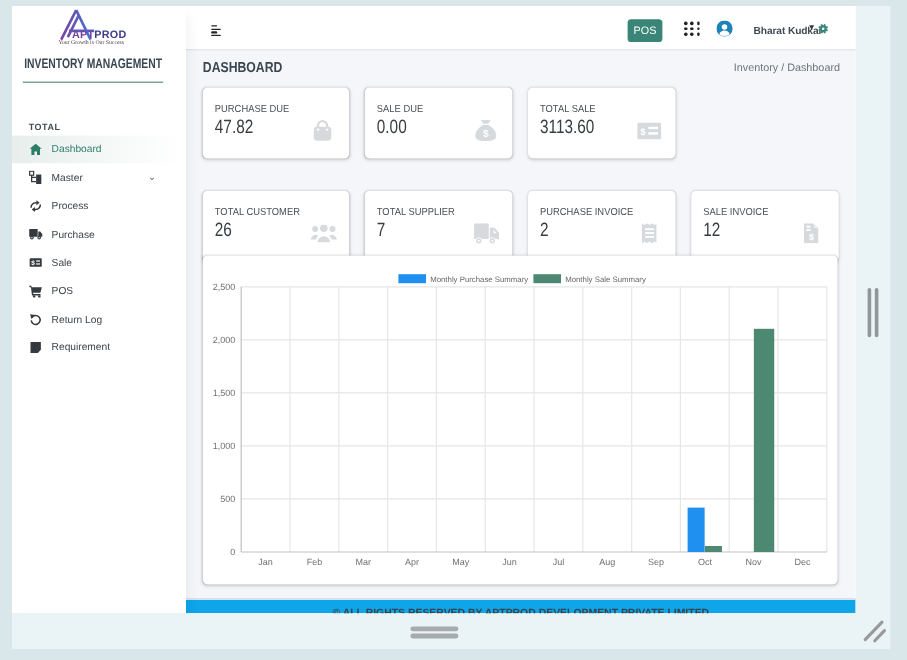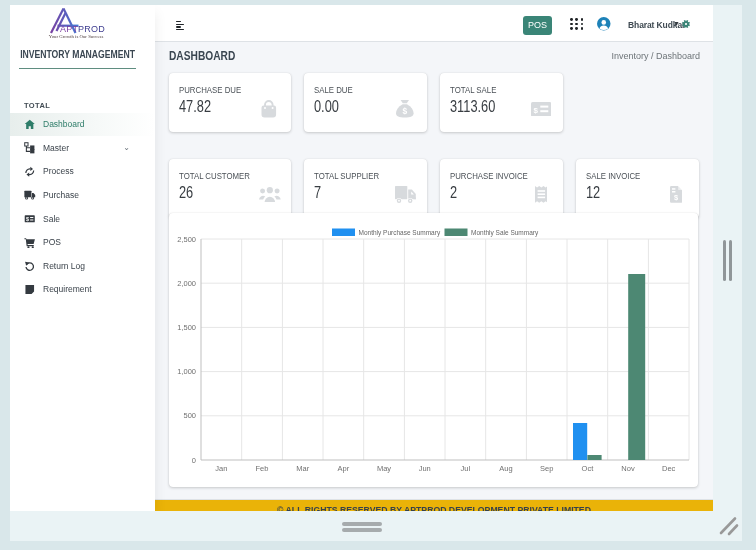--- a/index.html
+++ b/index.html
@@ -13,21 +13,21 @@
 .h-right span:first-child { left:0; } .h-right span:last-child { right:0; }
 .h-bottom { position:absolute; left:342px; top:522px; width:40px; height:11px; }
 .h-bottom span { position:absolute; left:0; width:40px; height:3.5px; background:#a6abad; border-radius:2px; }
 .h-bottom span:first-child { top:0; } .h-bottom span:last-child { top:6px; }
 
 .sidebar { position:absolute; left:0; top:0; width:145px; height:506px; background:#fff; box-shadow:0 8px 12px rgba(0,0,0,.08); z-index:5; }
 .main { position:absolute; left:145px; top:0; width:558px; height:506px; background:#f4f6f9; }
 .navbar { position:absolute; left:0; top:0; width:558px; height:37px; background:#fff; border-bottom:1px solid #dee2e6; }
 
 .tri { position:absolute; left:40px; top:1.5px; }
-.brandname { position:absolute; left:50px; top:19px; font-size:9px; font-weight:normal; letter-spacing:.2px; white-space:nowrap; }
+.brandname { position:absolute; left:50px; top:19px; font-size:9px; font-weight:bold; letter-spacing:.2px; white-space:nowrap; }
 .brandname .apt { color:#7b3fa0; } .brandname .prod { color:#3d3c8f; }
 .tagline { position:absolute; left:38px; top:28.5px; width:56px; text-align:center; font-size:4.8px; color:#4a3a3a; font-family:"Liberation Serif",serif; white-space:nowrap; }
 .invtitle { position:absolute; left:-8px; top:43px; width:145px; text-align:center; font-size:11.5px; font-weight:bold; color:#3a4651; white-space:nowrap; transform:scaleX(.75); }
 .invline { position:absolute; left:8.5px; top:62.5px; width:117px; border-top:1px solid #5f8d80; }
 .menulabel { position:absolute; left:14px; top:95.5px; font-size:7.5px; font-weight:bold; color:#424c54; letter-spacing:.4px; }
 .menu { position:absolute; left:0; top:107.5px; width:145px; }
 .nav-item { position:relative; display:flex; align-items:center; height:23.6px; padding-left:14px; color:#3b434b; font-size:8.5px; }
 .nav-item svg { width:11.5px; height:11.5px; margin-right:7.5px; flex:none; }
 .nav-item.active { color:#2e7d69; background:linear-gradient(90deg,#e7eeec 0%,#f6f9f8 60%,#fff 100%); }
 .nav-item .caret { position:absolute; right:25px; top:7px; color:#6c757d; font-size:8px; }
@@ -44,21 +44,21 @@
 
 .pheader { position:absolute; left:13.5px; top:44px; font-size:12px; font-weight:bold; color:#3a4651; transform:scaleX(.85); transform-origin:left; }
 .bcrumb { position:absolute; right:13px; top:46px; font-size:9px; color:#6d7478; }
 .cards { position:absolute; left:13.5px; top:67.5px; width:530px; }
 .crow { display:flex; gap:13.5px; margin-bottom:27px; }
 .card { position:relative; width:122.4px; height:59px; background:#fff; border-radius:4px; box-shadow:0 0 1px rgba(0,0,0,.12),0 1px 3px rgba(0,0,0,.18); padding:12px 10px 0 10px; }
 .card .lbl { font-size:8.5px; color:#4a5056; white-space:nowrap; transform:scaleX(.92); transform-origin:left; }
 .card .num { font-size:16px; color:#383d42; font-weight:normal; margin-top:3px; transform:scaleX(.8); transform-origin:left; }
 .card svg.cicon { position:absolute; }
 .chartcard { position:absolute; left:13.5px; top:207.5px; width:529.5px; height:274px; background:#fff; border-radius:4px; box-shadow:0 0 1px rgba(0,0,0,.12),0 1px 3px rgba(0,0,0,.18); }
-.footer { position:absolute; left:0; top:494px; width:558px; height:12px; background:#eab308; border-top:1px solid #dee2e6; text-align:center; font-size:8.7px; font-weight:bold; color:#37424a; padding-top:5px; }
+.footer { position:absolute; left:0; top:494px; width:558px; height:12px; background:#0ea5e9; border-top:1px solid #dee2e6; text-align:center; font-size:8.7px; font-weight:bold; color:#37424a; padding-top:5px; }
 .corner { position:absolute; left:716px; top:513px; width:26px; height:26px; }
 </style>
 </head>
 <body>
 <div class="gutter"></div>
 <div class="window">
   <div class="sidebar">
     <svg class="tri" width="29" height="27" viewBox="0 0 29 27">
       <defs>
           <linearGradient id="lg" gradientUnits="userSpaceOnUse" x1="0" y1="14" x2="29" y2="14">

